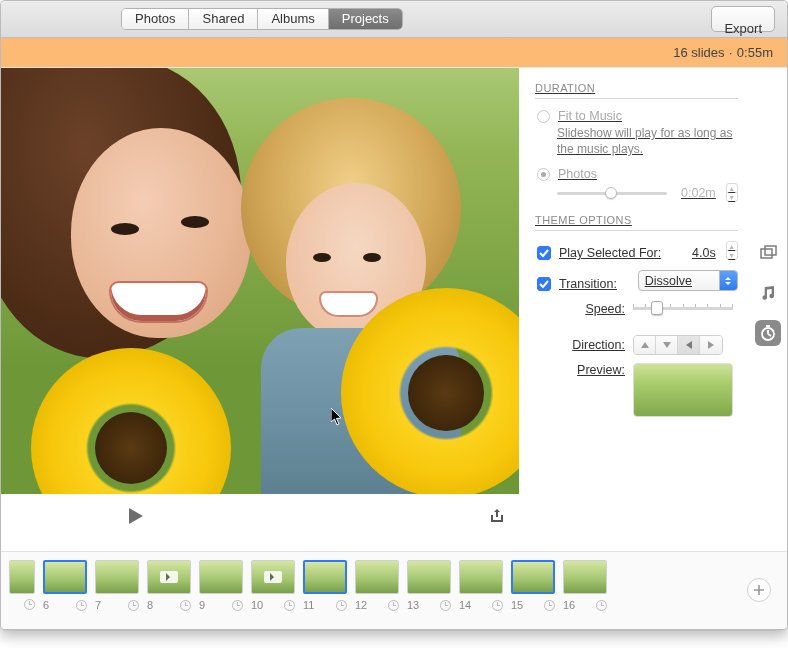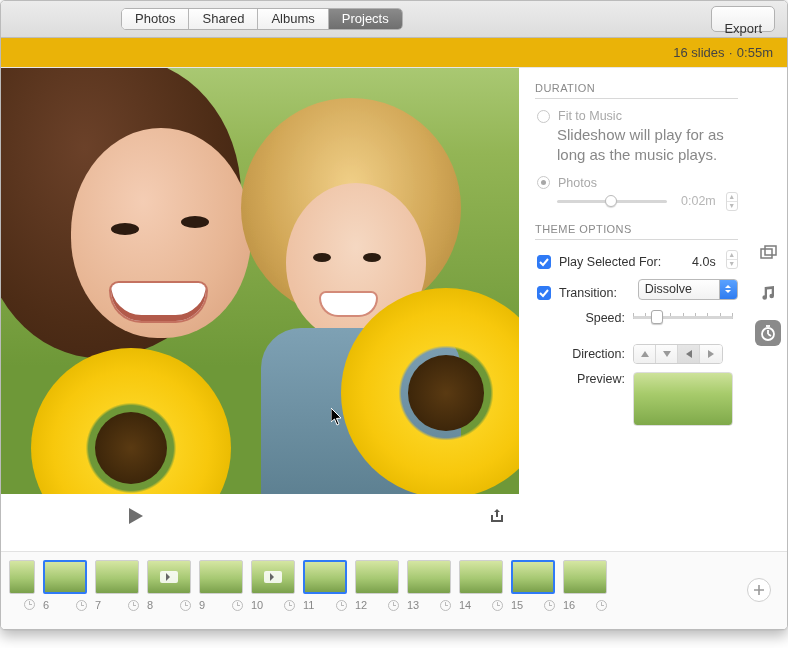--- a/index.html
+++ b/index.html
@@ -69,21 +69,21 @@
 
 .status-row {
   height: 30px;
   display: flex;
   align-items: center;
   justify-content: flex-end;
   padding: 0 14px;
   font-size: 13px;
   color: #444;
   border-bottom: 1px solid #e6e6e6;
-  background: #eab308;
+  background: #fdba74;
 }
 
 .main {
   display: flex;
   flex: 1;
   overflow: hidden;
 }
 .preview-col {
   width: 518px;
   display: flex;
@@ -129,32 +129,33 @@
 .inspector-col {
   flex: 1;
   display: flex;
   position: relative;
 }
 .inspector {
   flex: 1;
   padding: 14px 10px 10px 16px;
   font-size: 12.5px;
   color: #333;
+  text-decoration: underline;
 }
 .inspector .sec-label {
   font-size: 11px;
   letter-spacing: .04em;
   color: #8a8a8a;
   margin-bottom: 4px;
 }
 .hr { border: none; border-top: 1px solid #d8d8d8; margin: 4px 0 10px; }
 .radio-row { display:flex; align-items:center; gap:8px; margin: 4px 0 2px 2px; color:#a8a8a8; }
 .radio { width:13px;height:13px;border:1px solid #c8c8c8;border-radius:50%;display:inline-block;position:relative;background:#fff;}
 .radio.selected::after{content:"";position:absolute;left:3px;top:3px;width:5px;height:5px;border-radius:50%;background:#a8a8a8;}
-.helper { font-size:15px; color:#888; margin: 2px 0 10px 22px; line-height:1.35; }
+.helper { font-size:12px; color:#888; margin: 2px 0 10px 22px; line-height:1.35; }
 .slider-row { display:flex; align-items:center; gap:8px; margin-left:22px; }
 .mini-slider { position:relative; width:110px; height:14px; }
 .mini-slider .track{position:absolute;left:0;right:0;top:6px;height:3px;background:#d6d6d6;border-radius:2px;}
 .mini-slider .thumb{position:absolute;top:1px;width:12px;height:12px;border-radius:50%;background:#fff;border:1px solid #bbb;box-shadow:0 1px 1px rgba(0,0,0,.15);}
 .slider-val{color:#b6b6b6;font-size:12.5px;margin-left:6px;}
 .stepper{width:12px;height:19px;border:1px solid #dcdcdc;border-radius:3px;display:flex;flex-direction:column;margin-left:2px;}
 .stepper div{flex:1;display:flex;align-items:center;justify-content:center;font-size:7px;color:#bcbcbc;}
 .stepper div:first-child{border-bottom:1px solid #e3e3e3;}
 
 .check-row{display:flex;align-items:flex-end;gap:8px;margin:6px 0 10px 2px;}

